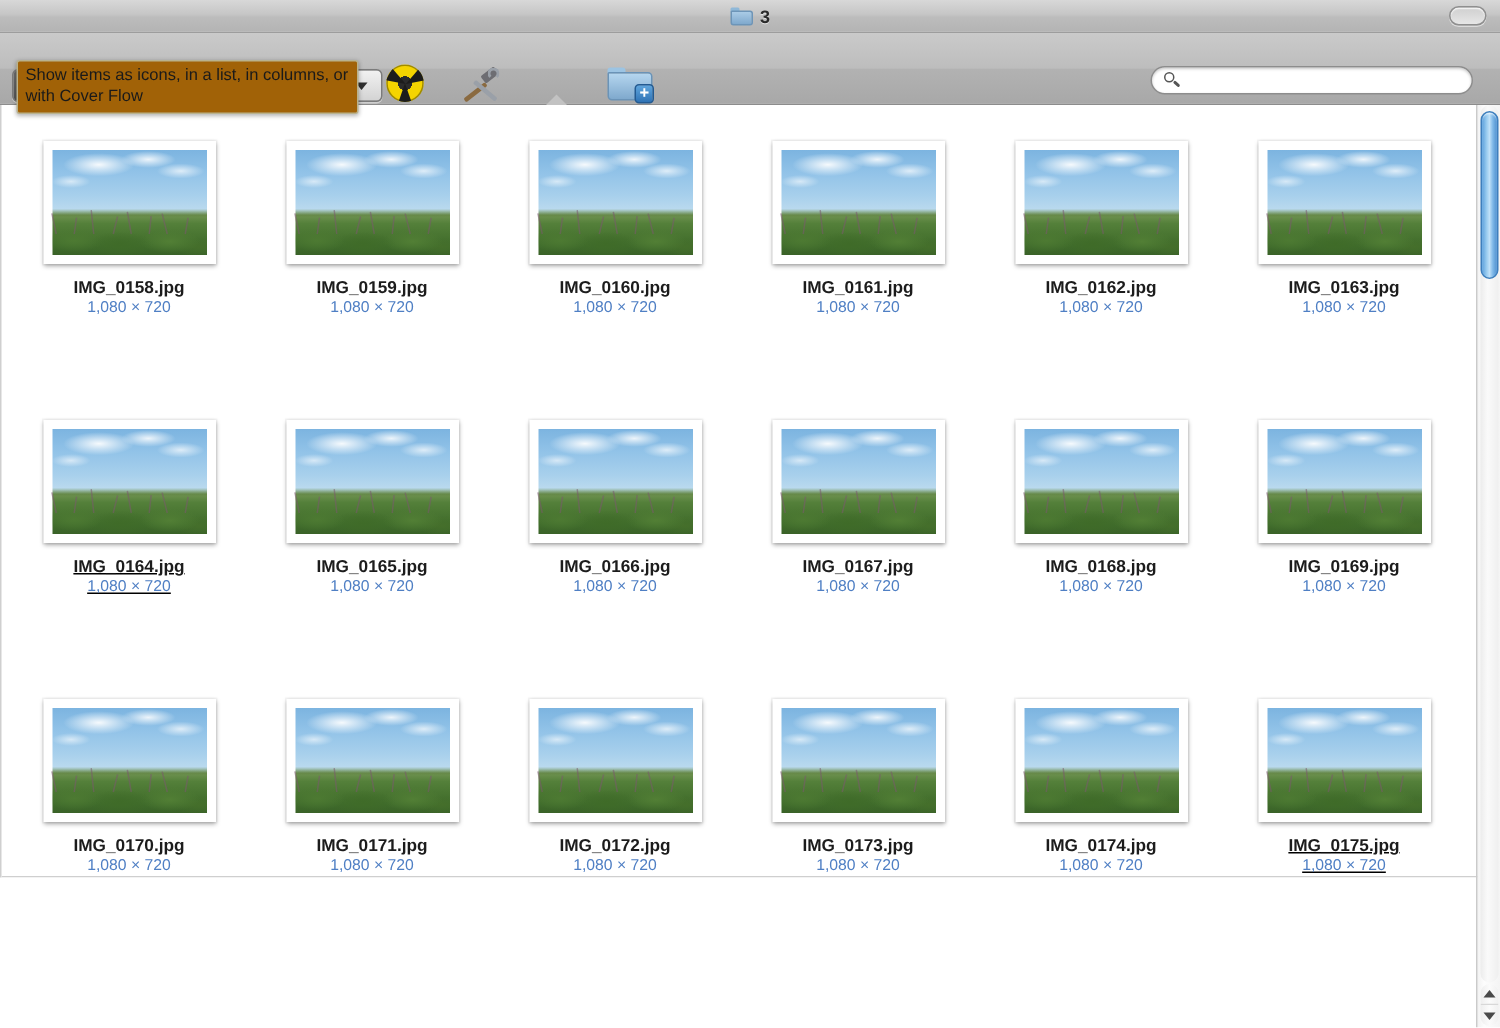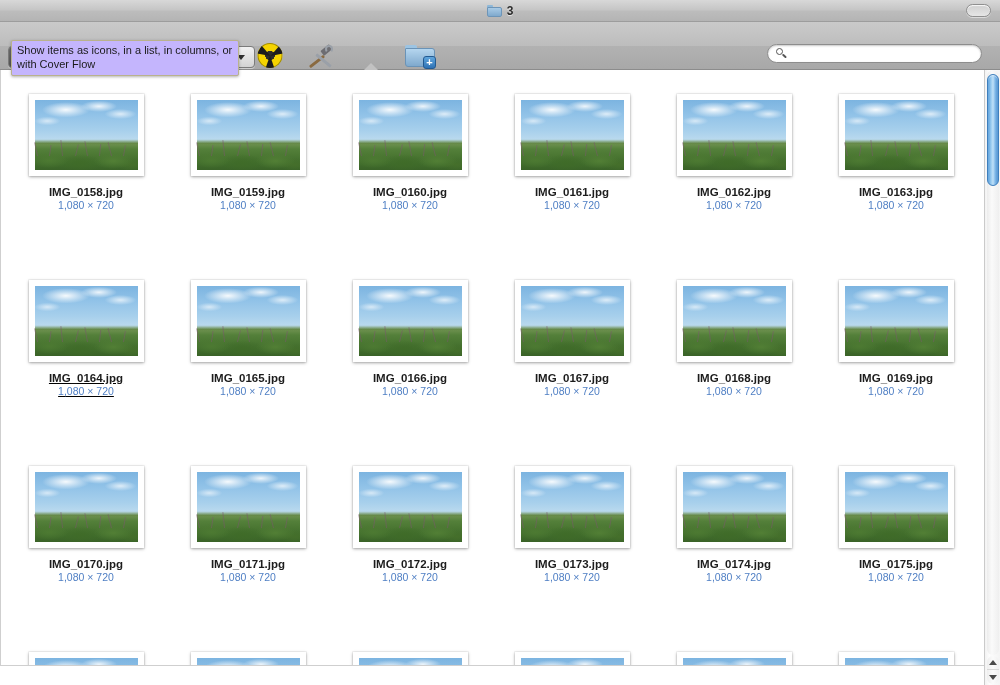--- a/index.html
+++ b/index.html
@@ -202,30 +202,30 @@
   }
   #search-label {
     position:absolute; left:50%; transform:translateX(-50%); top:26px;
     font-size:11px; color:#3a3a3a; text-shadow:0 1px 0 rgba(255,255,255,.5);
     white-space:nowrap;
   }
 
   
   #tooltip {
     position:absolute; left:11px; top:40px; width:228px;
-    background:#c4b5fd; border:1px solid #b9b28d; border-radius:2px;
+    background:#a16207; border:1px solid #b9b28d; border-radius:2px;
     padding:3px 5px 4px 5px;
     font-size:11px; line-height:13.5px; color:#1a1a1a;
     box-shadow:0 1px 3px rgba(0,0,0,.3);
     z-index:50;
   }
 
   
   #content {
-    position:absolute; left:0; top:70px; width:1000px; height:596px;
+    position:absolute; left:0; top:70px; width:1000px; height:515px;
     background:#ffffff;
     border-left:1px solid #cfcfcf;
     overflow:hidden;
   }
   #grid {
     position:absolute; left:0; top:0; width:978px;
   }
   .file-item {
     position:absolute; width:150px; text-align:center; cursor:default;
   }
@@ -691,21 +691,21 @@
               <span class="sprig" style="left: 46px; bottom: 20px; height: 12px; transform: rotate(14deg);"></span>
               <span class="sprig" style="left: 58px; bottom: 20px; height: 15px; transform: rotate(-10deg);"></span>
               <span class="sprig" style="left: 70px; bottom: 20px; height: 12px; transform: rotate(6deg);"></span>
               <span class="sprig" style="left: 82px; bottom: 20px; height: 14px; transform: rotate(-14deg);"></span>
               <span class="sprig" style="left: 94px; bottom: 20px; height: 11px; transform: rotate(10deg);"></span>
             </div>
           </div>
           <div class="file-name">IMG_0174.jpg</div>
           <div class="file-dims">1,080 × 720</div>
         </div>
-        <div class="file-item" style="left: 820px; top: 396px;">
+        <div class="file-item" style="left: 820px; top: 396px; text-decoration: underline;">
           <div class="thumb-frame">
             <div class="thumb">
               <span class="sprig" style="left: 8px; bottom: 20px; height: 14px; transform: rotate(-12deg);"></span>
               <span class="sprig" style="left: 20px; bottom: 20px; height: 11px; transform: rotate(8deg);"></span>
               <span class="sprig" style="left: 33px; bottom: 20px; height: 16px; transform: rotate(-6deg);"></span>
               <span class="sprig" style="left: 46px; bottom: 20px; height: 12px; transform: rotate(14deg);"></span>
               <span class="sprig" style="left: 58px; bottom: 20px; height: 15px; transform: rotate(-10deg);"></span>
               <span class="sprig" style="left: 70px; bottom: 20px; height: 12px; transform: rotate(6deg);"></span>
               <span class="sprig" style="left: 82px; bottom: 20px; height: 14px; transform: rotate(-14deg);"></span>
               <span class="sprig" style="left: 94px; bottom: 20px; height: 11px; transform: rotate(10deg);"></span>

